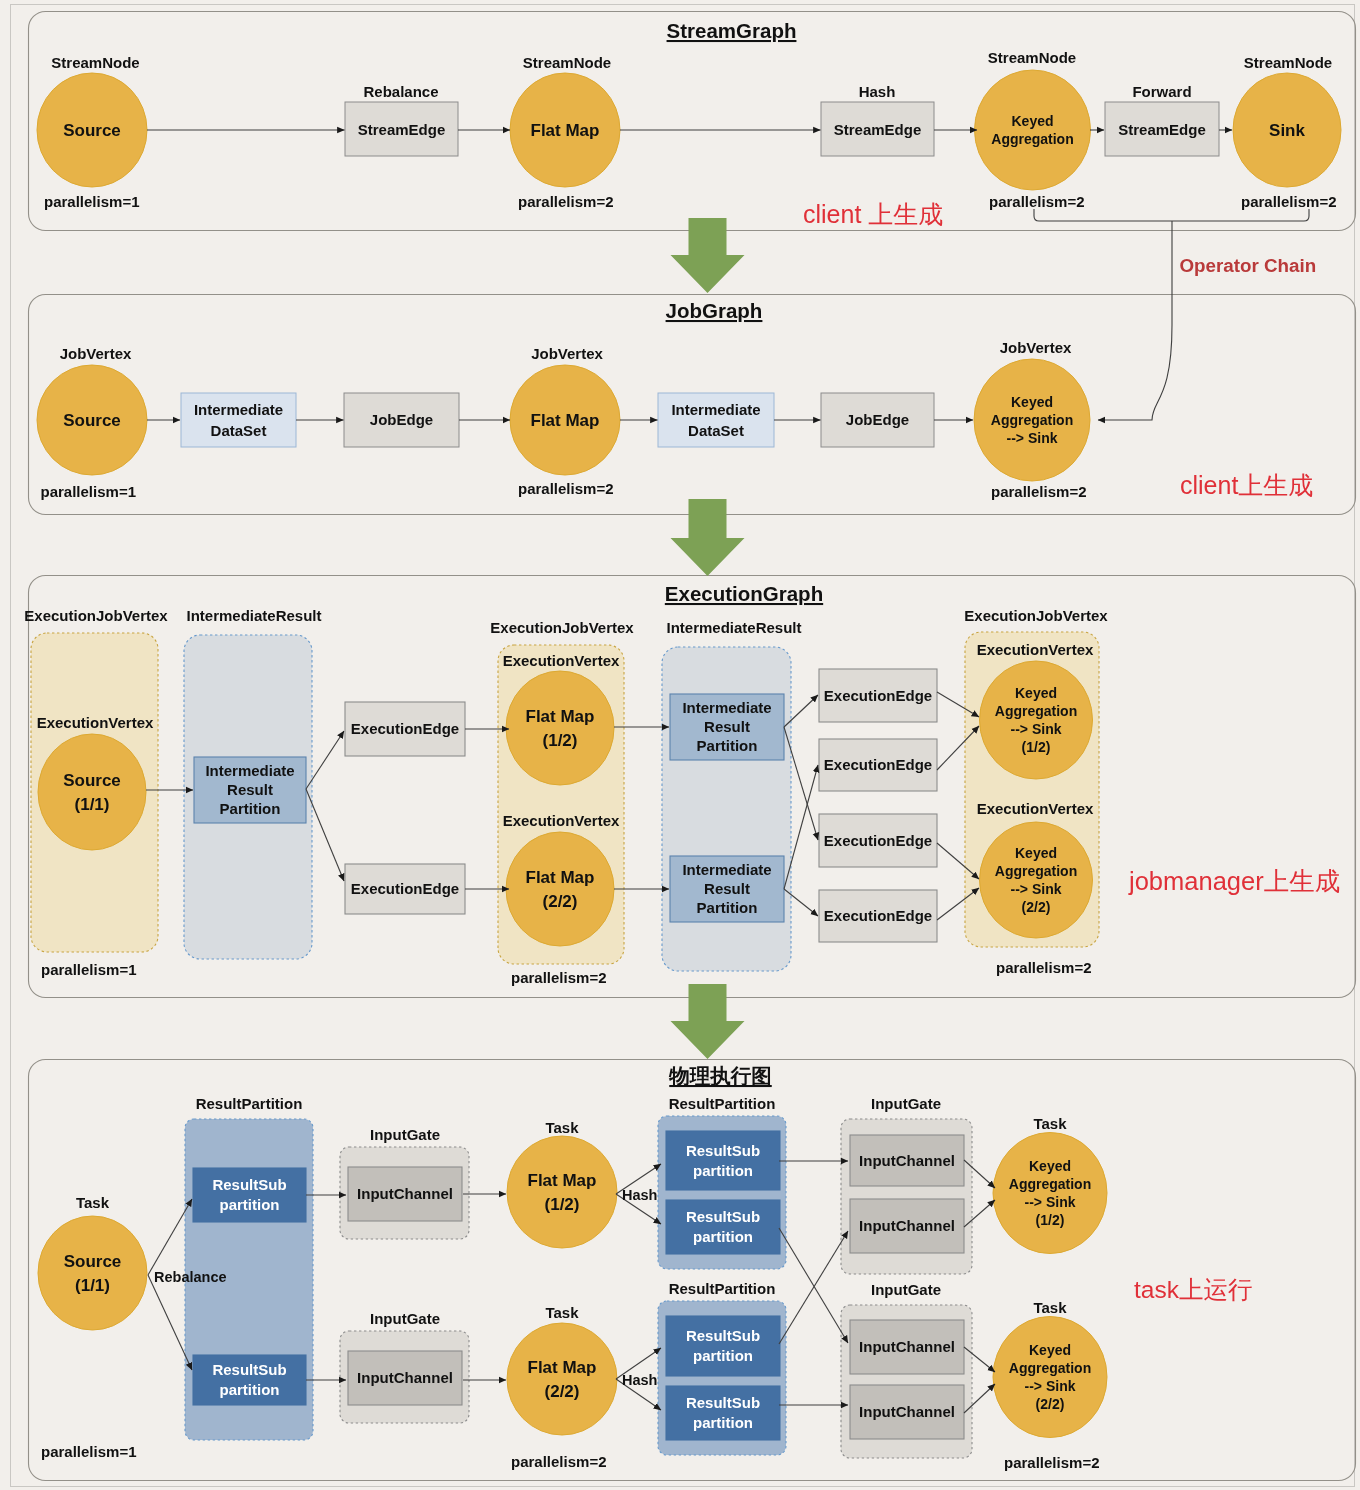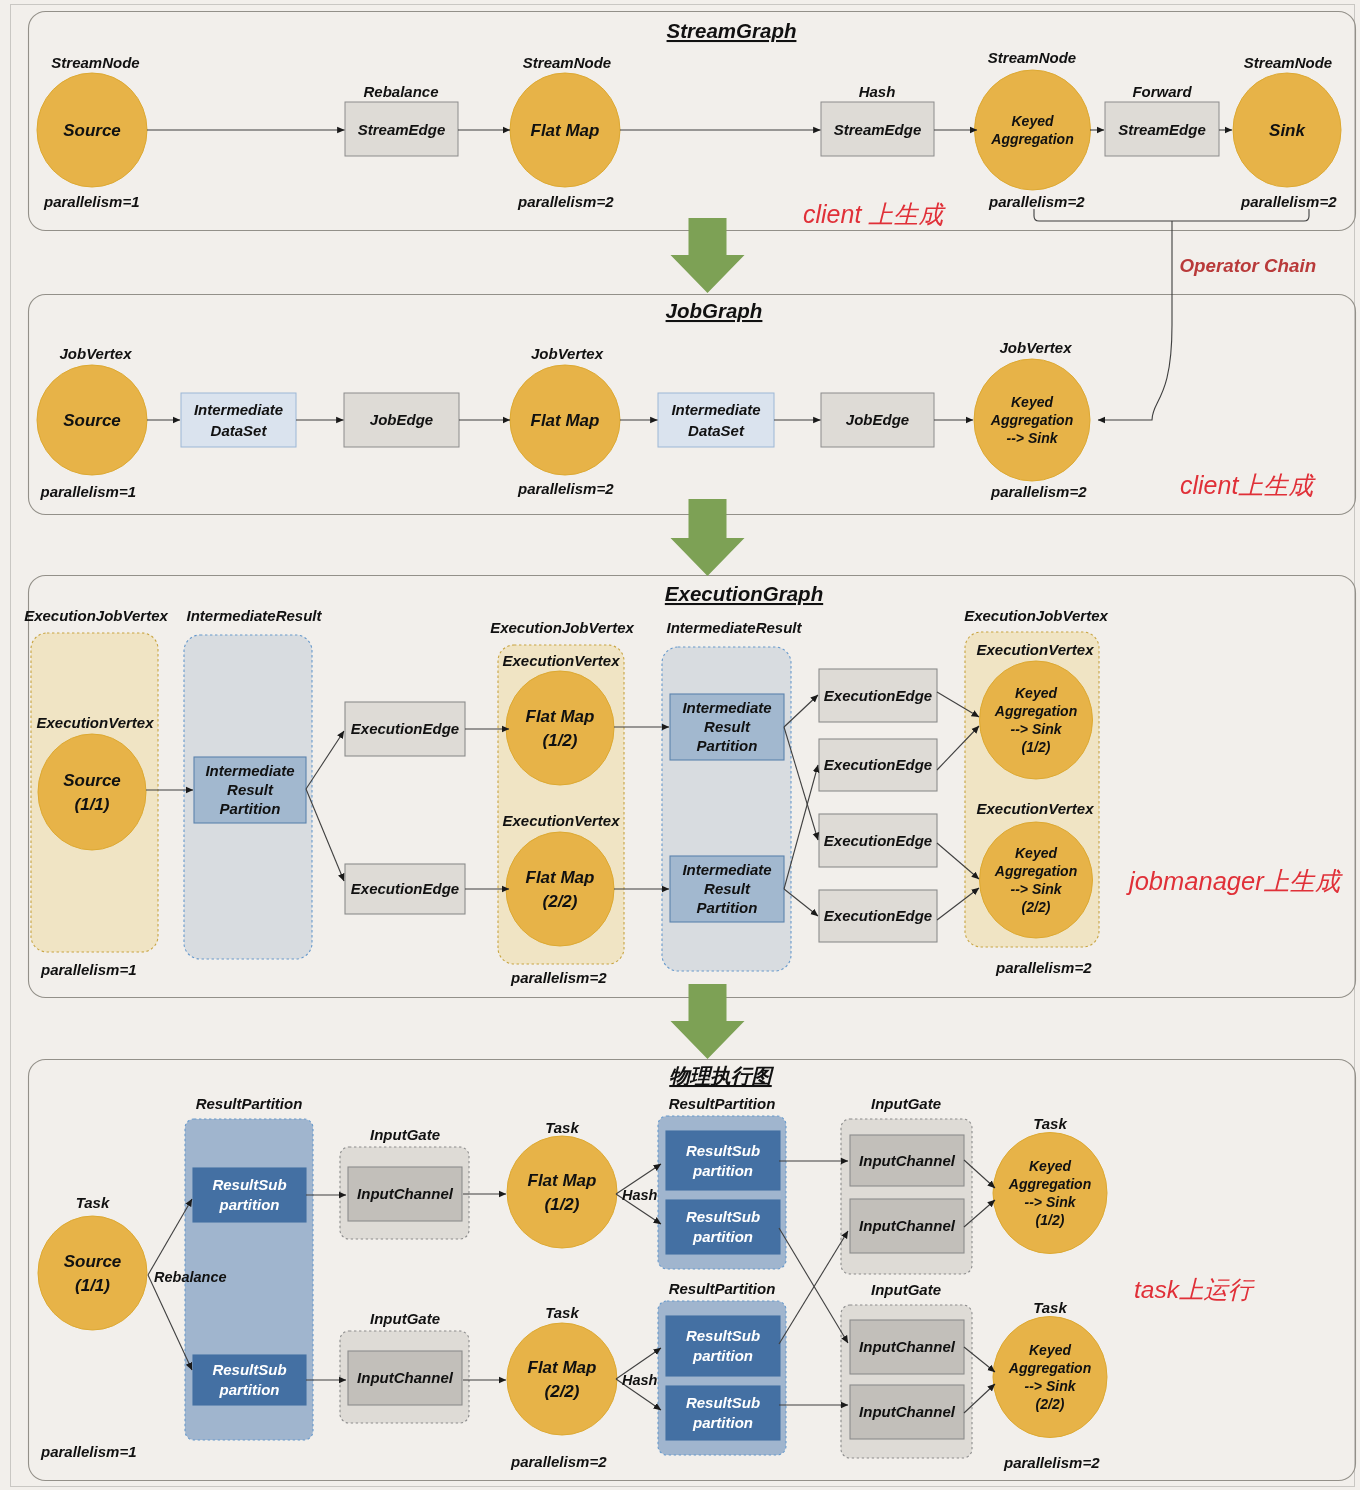--- a/index.html
+++ b/index.html
@@ -1,17 +1,17 @@
 <!DOCTYPE html>
 <html><head>
 <meta charset="utf-8">
 <style>
   html,body{margin:0;padding:0;background:#f2efeb;}
   body{width:1360px;height:1490px;overflow:hidden;}
-  #root{position:relative;width:1360px;height:1490px;font-style:italic;}
+  #root{position:relative;width:1360px;height:1490px;}
   svg#canvas{position:absolute;left:0;top:0;display:block;}
   .lbl{font-family:"Liberation Sans","DejaVu Sans",sans-serif;}
   text{fill:#111111;}
   .b{font-weight:bold;}
   .u{text-decoration:underline;text-underline-offset:3px;text-decoration-thickness:1px;text-decoration-color:#333;}
 </style>
 </head>
 <body>
 
 <div id="root">

